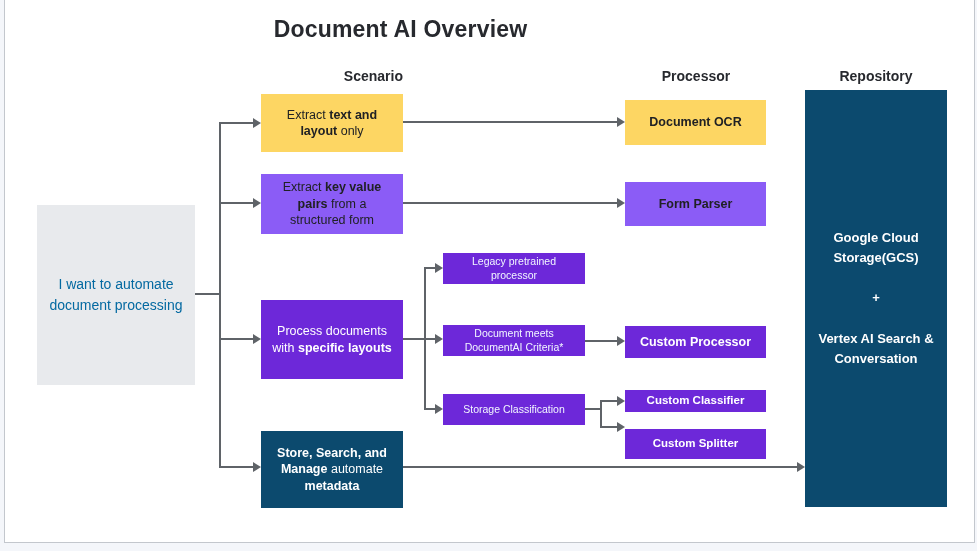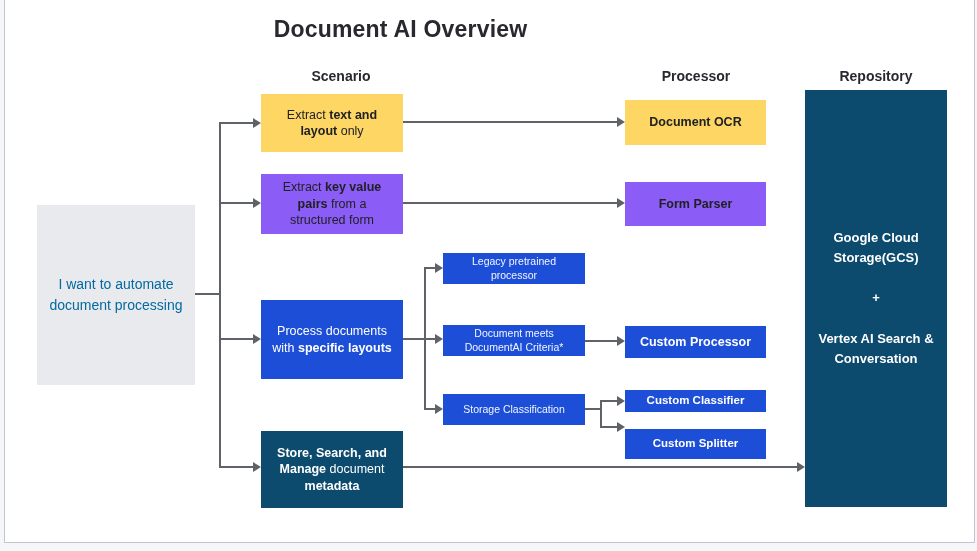--- a/index.html
+++ b/index.html
@@ -47,21 +47,21 @@
   .root-box {
     left: 37px; top: 205px; width: 158px; height: 180px;
     background: #e8eaed;
     color: #0369a1;
     font-size: 14px;
     line-height: 1.5;
     padding: 0 10px;
   }
   .yellow { background: #fdd663; color: #202124; }
   .green  { background: #8b5cf6; color: #202124; }
-  .blue   { background: #1d4ed8; color: #ffffff; }
+  .blue   { background: #6d28d9; color: #ffffff; }
   .dblue  { background: #0c4a6e; color: #ffffff; gap: 20px; }
   .scen { left: 261px; width: 142px; font-size: 12.5px; padding: 0 8px; }
   .s1 { top: 94px;  height: 58px; }
   .s2 { top: 174px; height: 60px; }
   .s3 { top: 300px; height: 79px; }
   .s4 { top: 431px; height: 77px; font-size: 12.5px; }
   .dec { left: 443px; width: 142px; height: 31px; font-size: 10.5px; padding: 0 6px; color: #f2f6ff; }
   .d1 { top: 253px; }
   .d2 { top: 325px; }
   .d3 { top: 394px; }
@@ -88,39 +88,39 @@
     border-left: 8px solid #5f6368;
   }
 </style>
 </head>
 <body>
 
 <div class="card abs"></div>
 
 <div class="abs title">Document AI Overview</div>
 
-<div class="abs col-header" style="left:271px;">Scenario</div>
+<div class="abs col-header" style="left:263px;text-align:right;">Scenario</div>
 <div class="abs col-header" style="left:626px;">Processor</div>
 <div class="abs col-header" style="left:806px;">Repository</div>
 
 <div class="abs box root-box">
   <span>I want to automate document processing</span>
 </div>
 
 <div class="abs box scen s1 yellow">
   <span><span>Extract </span><span class="b">text and layout</span><span> only</span></span>
 </div>
 <div class="abs box scen s2 green">
   <span><span>Extract </span><span class="b">key value pairs</span><span> from a structured form</span></span>
 </div>
 <div class="abs box scen s3 blue">
   <span><span>Process documents with </span><span class="b">specific layouts</span><span></span></span>
 </div>
 <div class="abs box scen s4 dblue">
-  <span><span class="b">Store, Search, and Manage</span><span> document </span><span class="b">metadata</span></span>
+  <span><span class="b">Store, Search, and Manage</span><span> automate </span><span class="b">metadata</span></span>
 </div>
 
 <div class="abs box dec d1 blue">
   <span>Legacy pretrained processor</span>
 </div>
 <div class="abs box dec d2 blue">
   <span>Document meets DocumentAI Criteria*</span>
 </div>
 <div class="abs box dec d3 blue">
   <span>Storage Classification</span>

